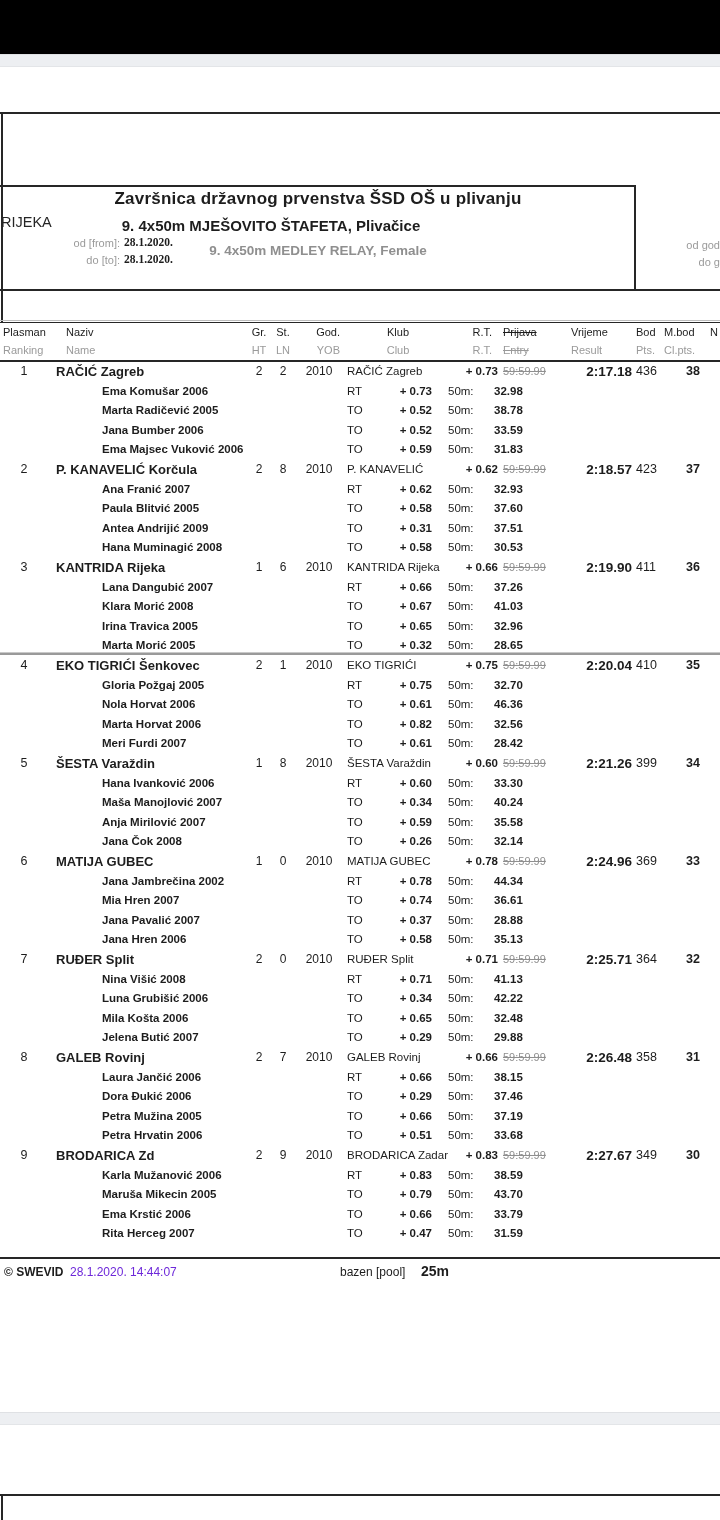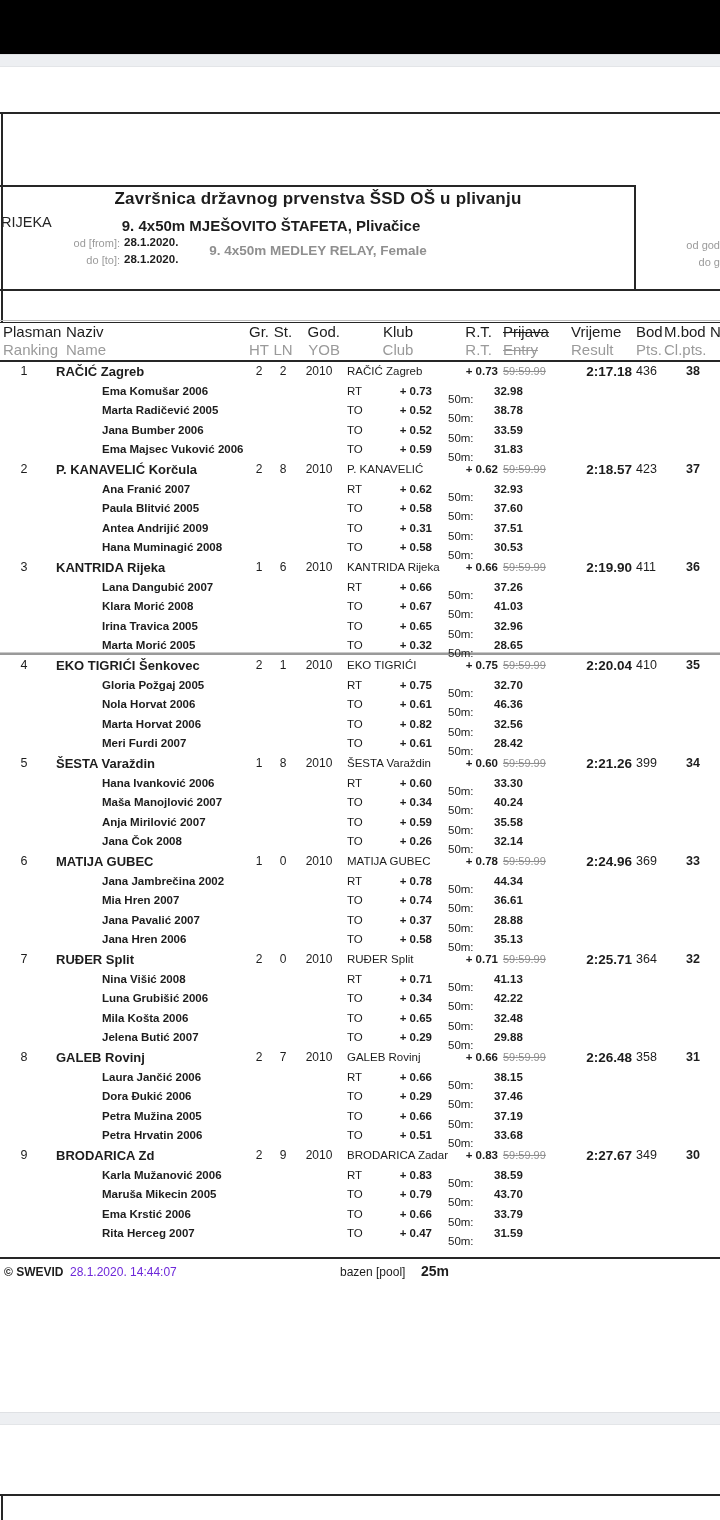--- a/index.html
+++ b/index.html
@@ -16,24 +16,24 @@
                 border-top:1px solid #c9c9c9;}
   
   .t-main{position:absolute;left:0;top:189px;width:636px;text-align:center;
           font-size:17px;font-weight:700;letter-spacing:.2px;}
   .t-sub{position:absolute;left:0;top:217px;width:542px;text-align:center;
          font-size:15px;font-weight:700;}
   .t-sub-en{position:absolute;left:0;top:243px;width:636px;text-align:center;
             font-size:13.5px;font-weight:700;color:#8f8f8f;}
   .venue{position:absolute;left:1px;top:214px;font-size:14.5px;color:#252525;}
   .d-label{position:absolute;left:-6px;width:126px;text-align:right;font-size:11px;color:#9a9a9a;}
-  .d-value{position:absolute;left:124px;font-size:11.5px;font-weight:700;color:#1d1d1d;}
+  .d-value{position:absolute;left:124px;font-size:11.5px;font-weight:700;color:#1d1d1d;font-family:Liberation Serif, serif;}
   .r-label{position:absolute;right:0;width:80px;text-align:right;font-size:11px;color:#9a9a9a;}
   
-  .th{position:absolute;height:18px;line-height:18px;font-size:15px;white-space:nowrap;}
+  .th{position:absolute;height:18px;line-height:18px;font-size:11px;white-space:nowrap;}
   .th.row1{top:323px;color:#1d1d1d;}
   .th.row2{top:341px;color:#9a9a9a;}
   .strike{text-decoration:line-through;}
   .h-plasman{left:3px;}
   .h-naziv{left:66px;}
   .h-gr{left:246px;width:26px;text-align:center;}
   .h-st{left:270px;width:26px;text-align:center;}
   .h-god{left:298px;width:42px;text-align:right;}
   .h-klub{left:346px;width:104px;text-align:center;}
   .h-rt{left:430px;width:62px;text-align:right;}
@@ -54,21 +54,21 @@
   .c-god{left:298px;width:42px;text-align:center;font-size:12px;}
   .c-klub{left:347px;font-size:11.5px;}
   .c-rt{left:428px;width:70px;text-align:right;font-size:11.5px;font-weight:700;}
   .c-entry{left:503px;font-size:11px;color:#8f8f8f;text-decoration:line-through;}
   .c-result{left:566px;width:66px;text-align:right;font-size:13.5px;font-weight:700;}
   .c-bod{left:636px;font-size:12.5px;}
   .c-mbod{left:678px;width:30px;text-align:center;font-size:12.5px;font-weight:700;}
   .s-name{left:102px;font-size:11.5px;font-weight:700;}
   .s-leg{left:347px;font-size:11.5px;}
   .s-rt{left:368px;width:64px;text-align:right;font-size:11.5px;font-weight:700;}
-  .s-50{left:448px;font-size:11.5px;margin-top:8px;}
+  .s-50{left:448px;font-size:11.5px;}
   .s-split{left:494px;font-size:11.5px;font-weight:700;}
   
   .f-copy{position:absolute;left:4px;top:1263px;font-size:12px;font-weight:700;height:18px;line-height:18px;}
   .f-time{position:absolute;left:70px;top:1263px;font-size:12px;color:#6d28d9;height:18px;line-height:18px;}
   .f-pool-label{position:absolute;left:340px;top:1263px;font-size:12px;height:18px;line-height:18px;}
   .f-pool-value{position:absolute;left:421px;top:1261px;font-size:14px;font-weight:700;height:20px;line-height:20px;}
 </style>
 </head>
 <body>
 

